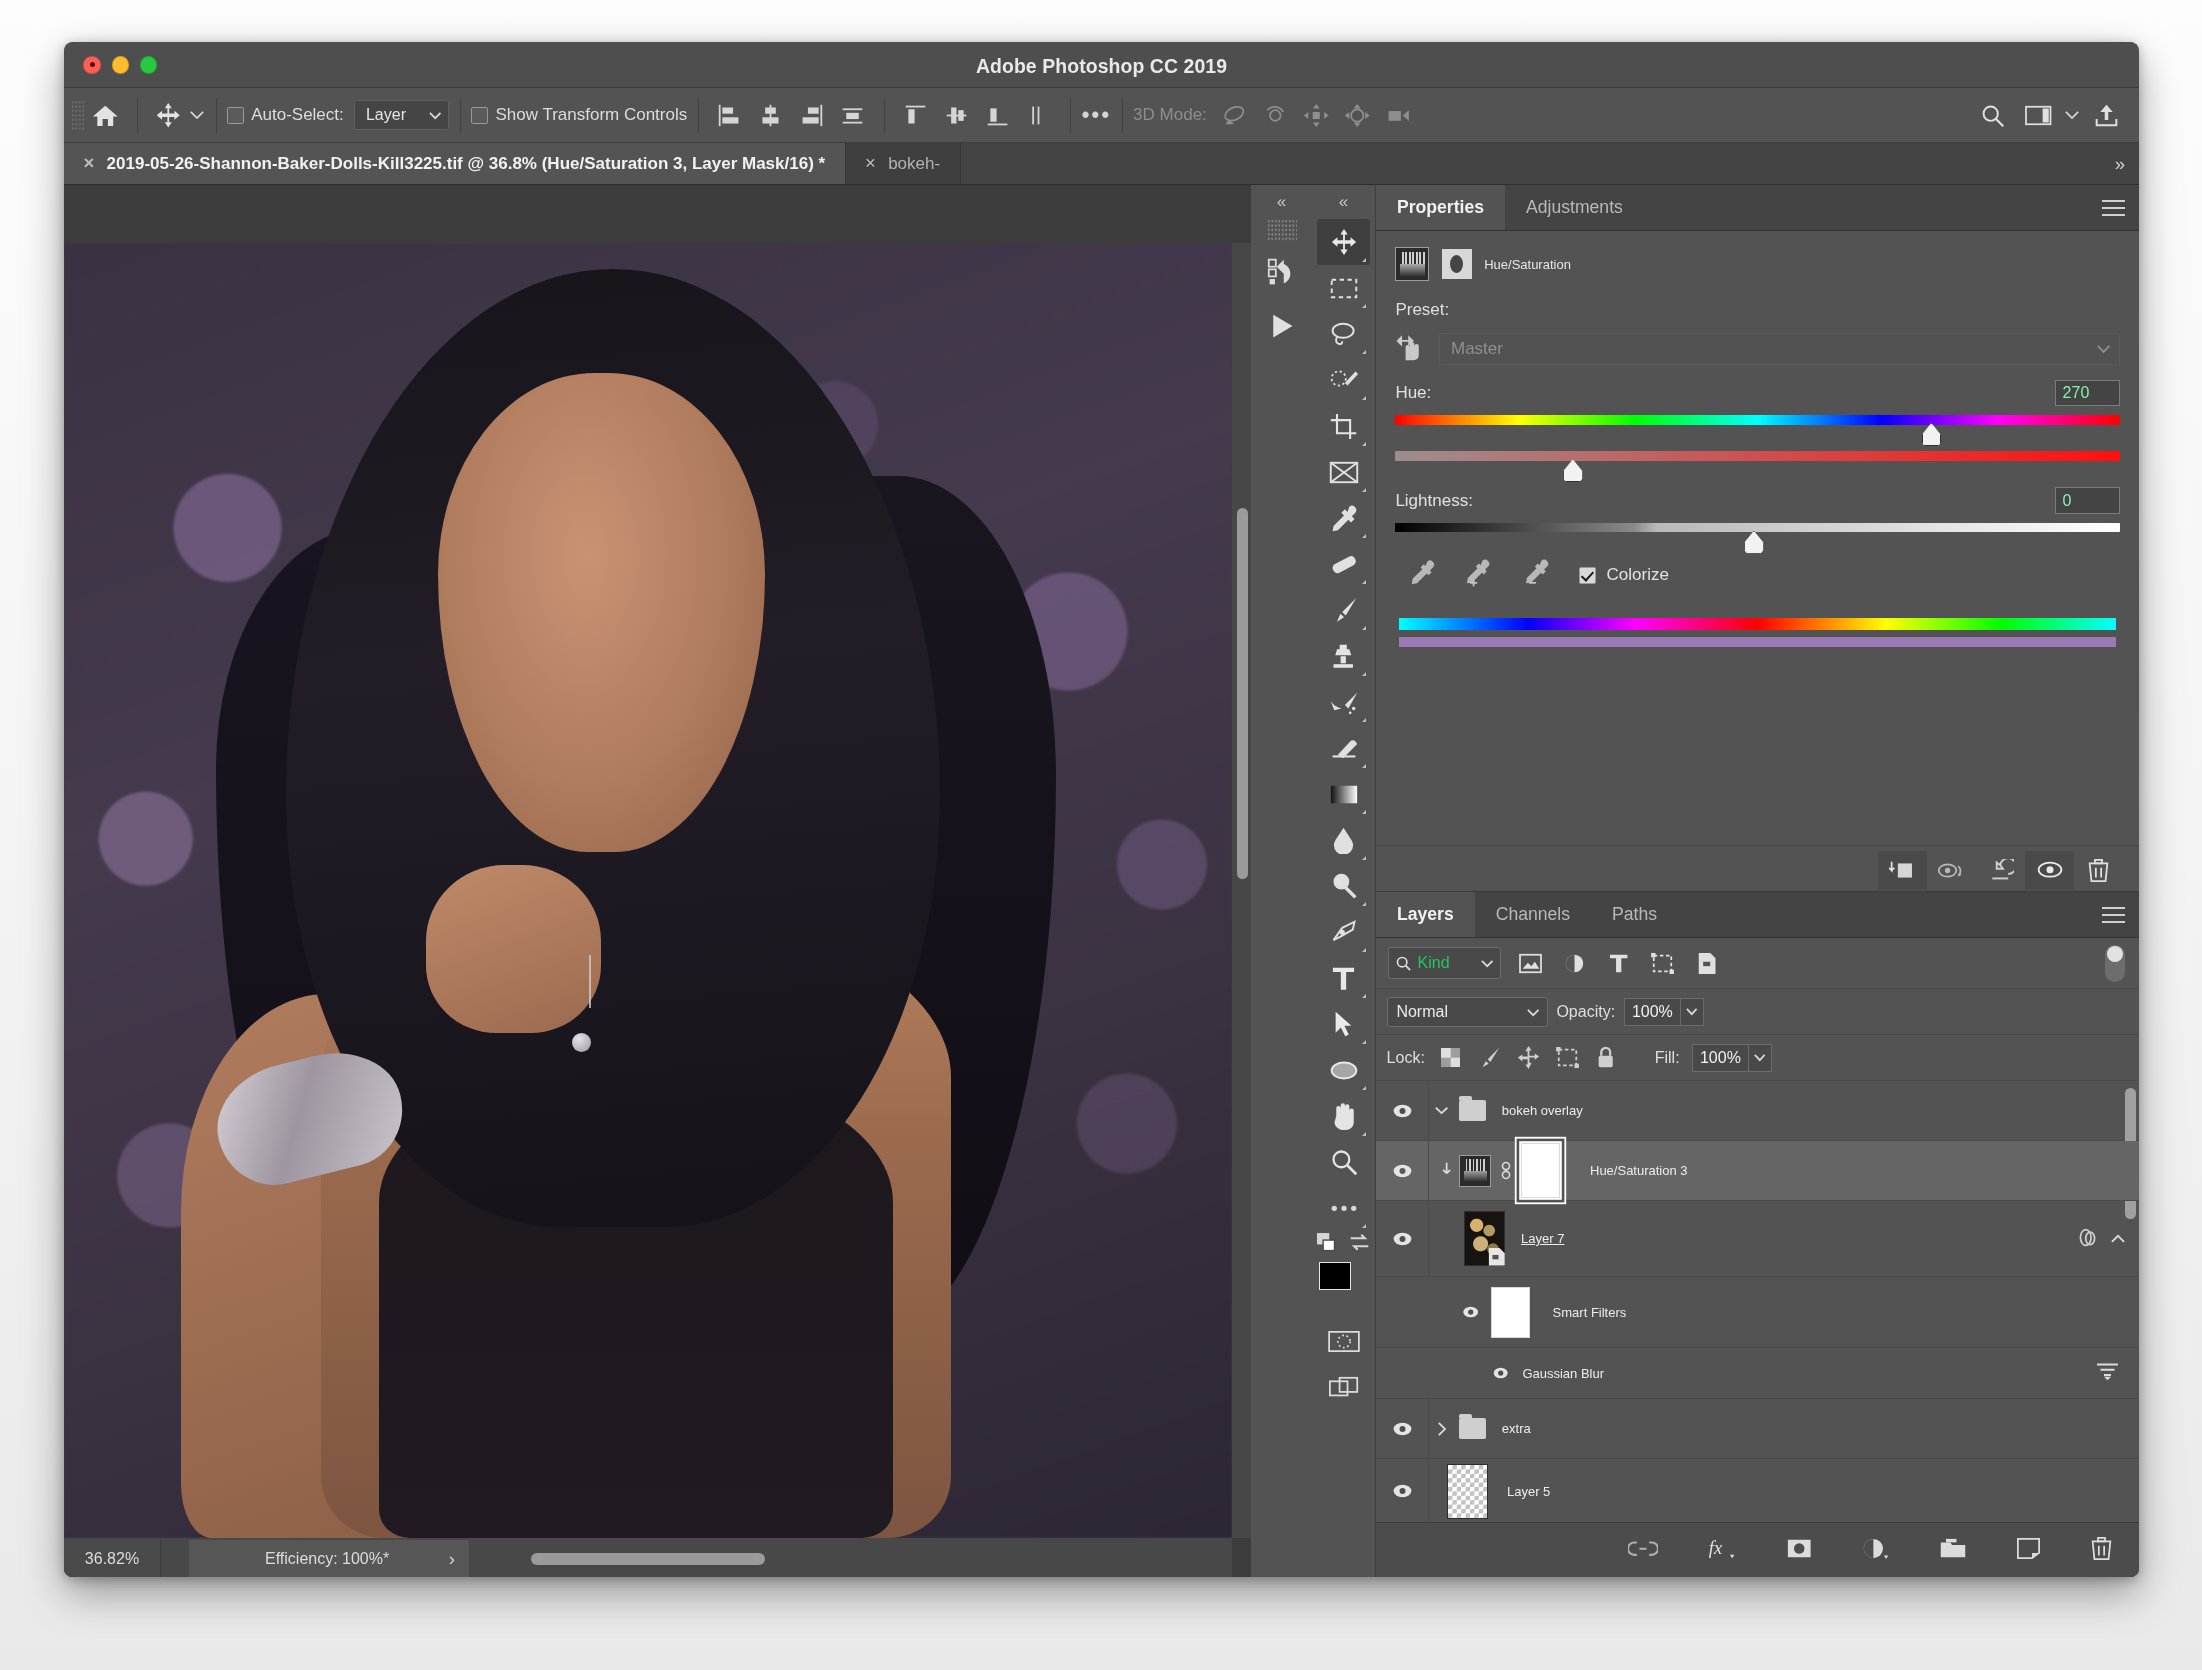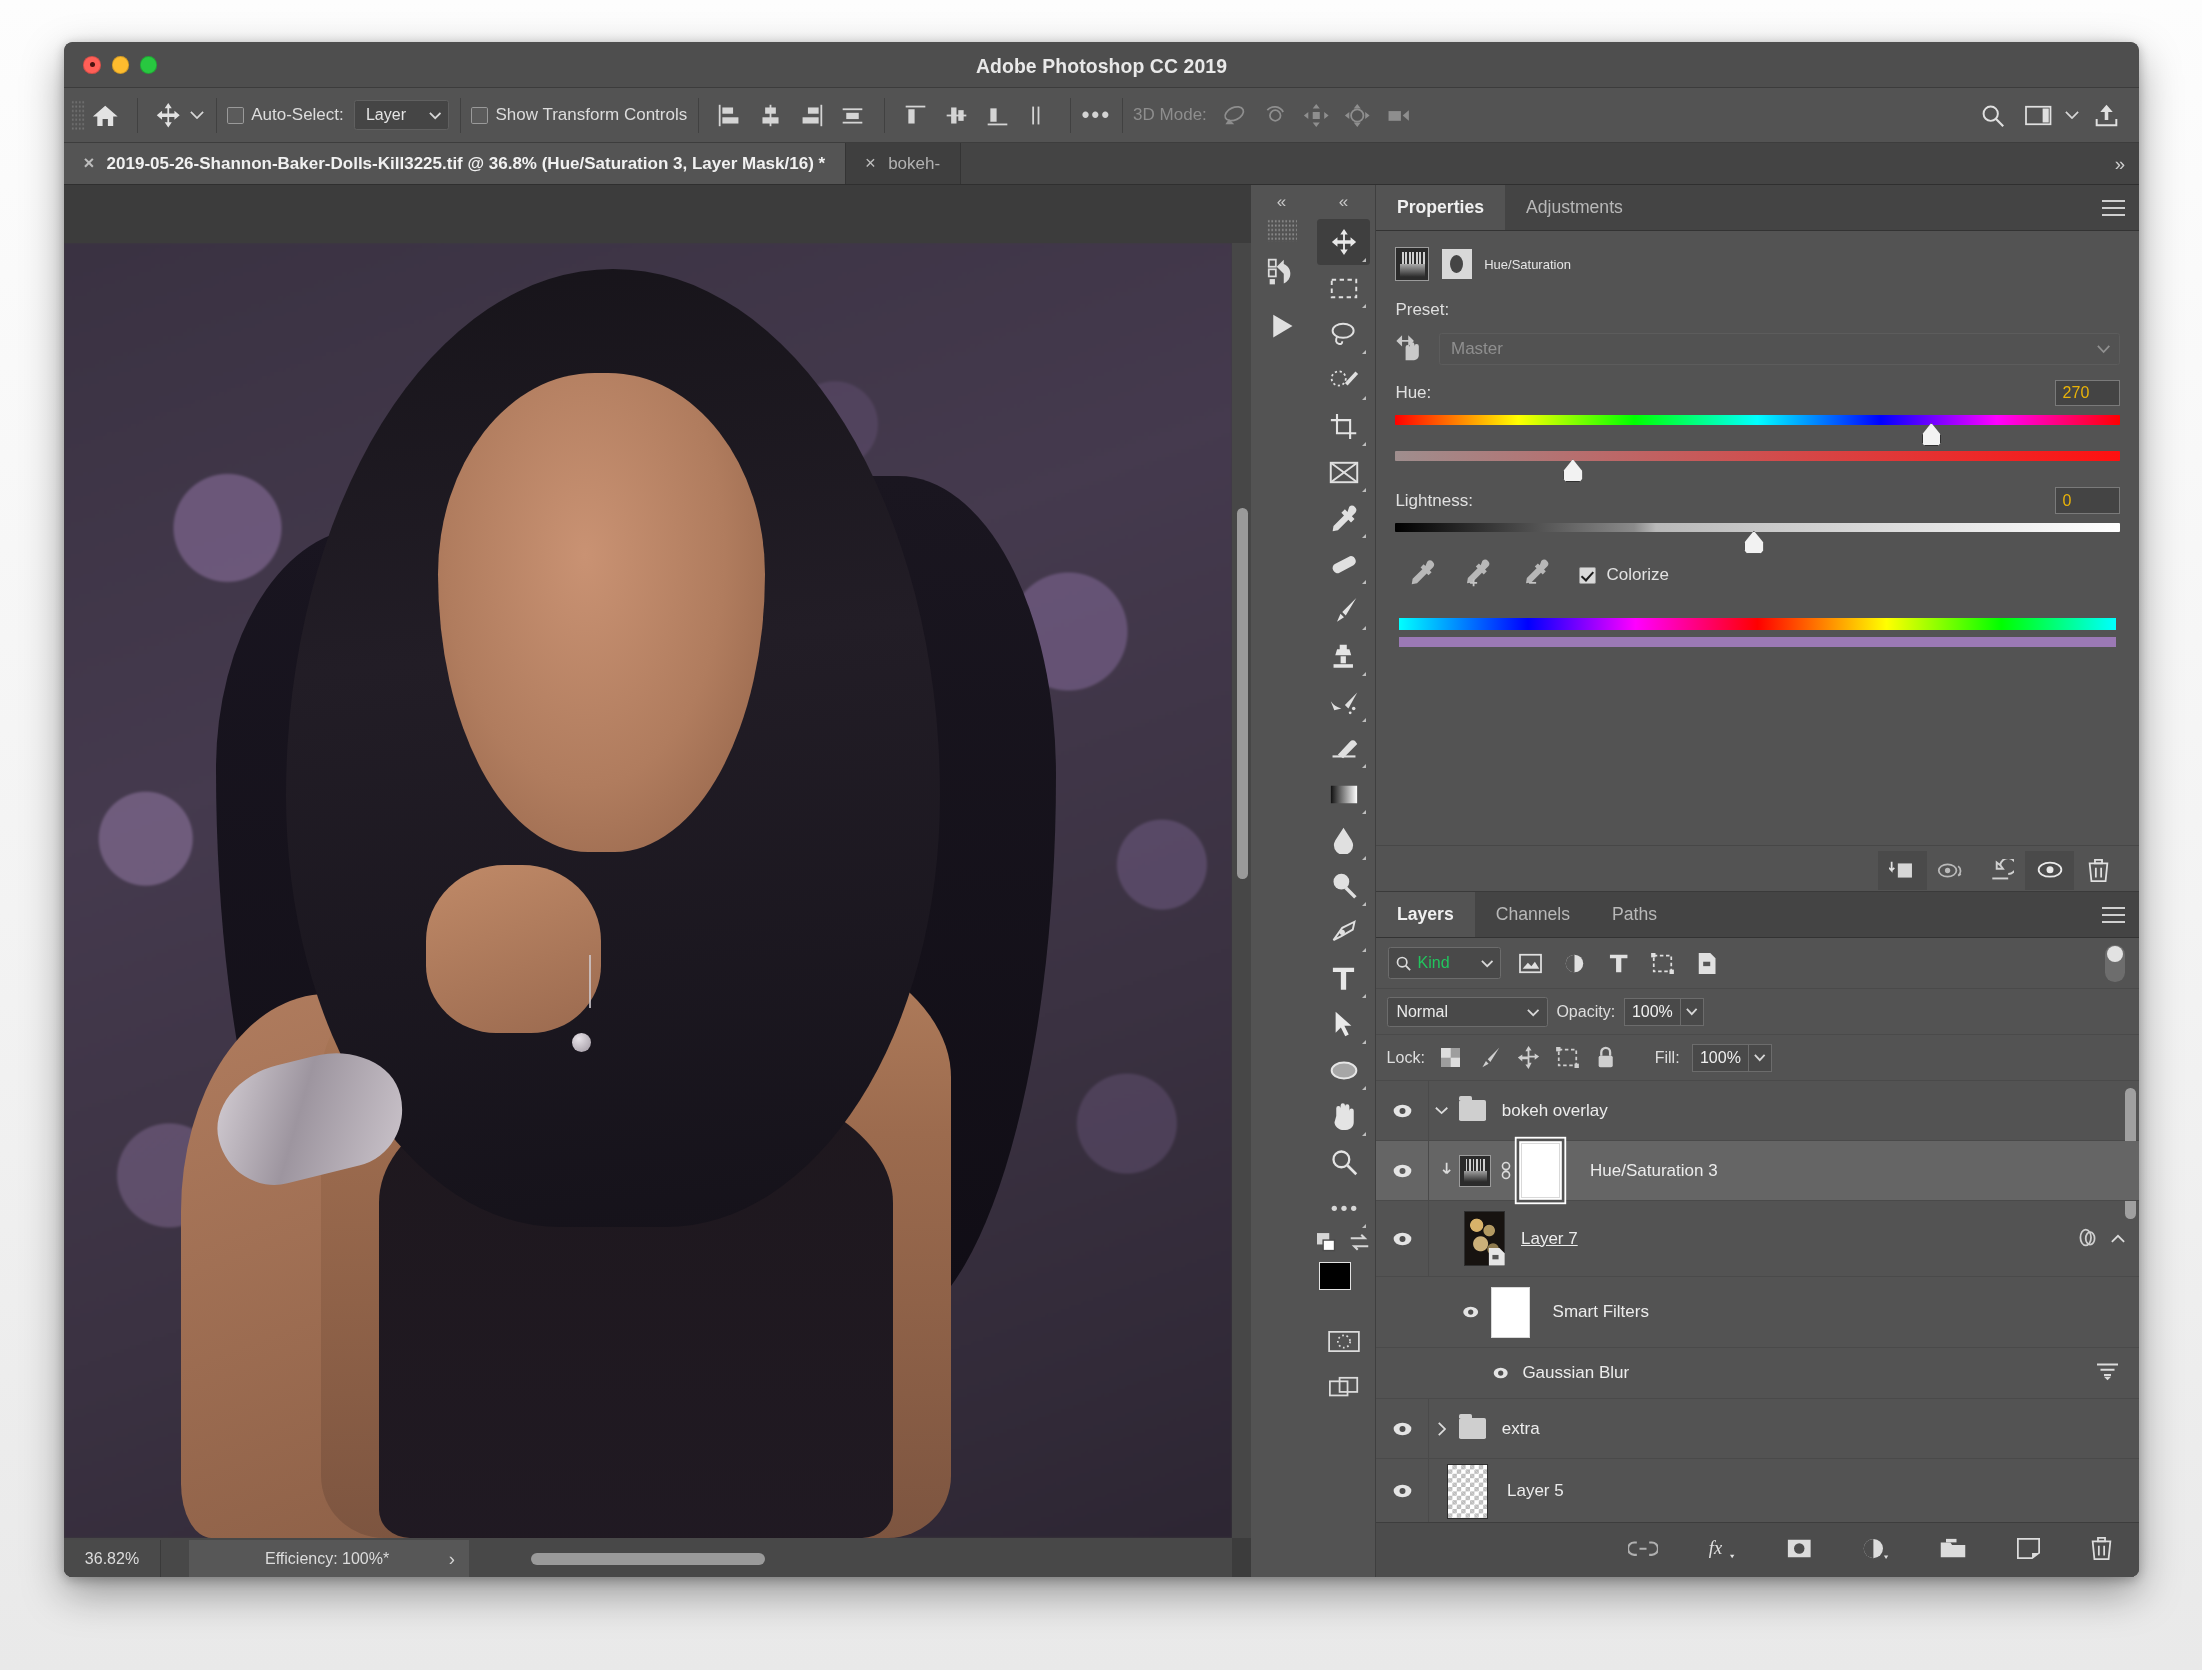--- a/index.html
+++ b/index.html
@@ -244,21 +244,21 @@
   }
   .psel.dim{ color:#8f8f8f; border-color:#5c5c5c; background:#525252;}
   .psel .cv{ margin-left:auto; }
   .handrow{ display:flex; align-items:center; gap:14px; margin-bottom:14px;}
 
   .slider-block{ margin-bottom:7px; }
   .slider-head{ display:flex; align-items:center; justify-content:space-between; margin-bottom:8.8px;}
   .slider-head .lb{ font-size:17px; color:#e0e0e0;}
   .numbox{
     width:65px;height:26.5px; background:#444; border:0.9px solid #7a7a7a;
-    color:#eab308; font-size:16px; display:flex;align-items:center; padding-left:7px;
+    color:#86efac; font-size:16px; display:flex;align-items:center; padding-left:7px;
   }
   .track{ position:relative; height:9.7px; border-radius:0.9px; margin-bottom:26.5px;}
   .track.hue{ background:linear-gradient(90deg,#ff0000,#ffff00 17%,#00ff00 33%,#00ffff 50%,#0000ff 67%,#ff00ff 83%,#ff0000); }
   .track.sat{ background:linear-gradient(90deg,#9f8e8e,#ff1010); }
   .track.light{ background:linear-gradient(90deg,#000,#8a8a8a 33%,#b8b8b8 36%,#ffffff); }
   .knob{
     position:absolute; top:8px; width:19.4px; height:23px; margin-left:-9.7px;
     background:#f2f2f2; border:0.9px solid #303030;
     clip-path:polygon(50% 0, 100% 52%, 100% 84%, 84% 100%, 16% 100%, 0 84%, 0 52%);
   }
@@ -305,21 +305,21 @@
   .lockrow{ height:46px; display:flex; align-items:center; padding:0 10.6px; gap:12.4px;
     border-bottom:0.9px solid #4a4a4a;}
   .lockico{ width:26.5px;height:26.5px; display:flex;align-items:center;justify-content:center;}
 
   .layerlist{ position:absolute; left:0; right:0; top:189px; bottom:55px; overflow:hidden;}
   .lrow{ position:relative; display:flex; align-items:center; height:60px;
     border-bottom:0.9px solid #4a4a4a; }
   .lrow.sel{ background:#656565; }
   .lrow .eye{ width:53px; display:flex;align-items:center;justify-content:center;
     border-right:0.9px solid #4a4a4a; align-self:stretch;}
-  .lname{ font-size:17px; color:#ececec; }
+  .lname{ font-size:13px; color:#ececec; }
   .lname.u{ text-decoration:underline; }
   .folder{ width:26.5px;height:21px;background:#cfcfcf;border-radius:1.8px; position:relative;}
   .folder::before{content:"";position:absolute;left:0;top:-4.4px;width:12.4px;height:4.4px;background:#cfcfcf;border-radius:1.8px 1.8px 0 0;}
   .thumbsq{ width:41px;height:55px; border:0.9px solid #2e2e2e; }
   .maskthumb{ width:39px;height:55px; background:#fff; border:1.8px solid #d9d9d9;}
   .maskthumb.sel{ box-shadow:0 0 0 1.8px #fff, 0 0 0 4.4px #535353, 0 0 0 6.2px #fff;}
   .checker{
     background-image:
       linear-gradient(45deg,#bdbdbd 25%,transparent 25%,transparent 75%,#bdbdbd 75%),
       linear-gradient(45deg,#bdbdbd 25%,transparent 25%,transparent 75%,#bdbdbd 75%);

